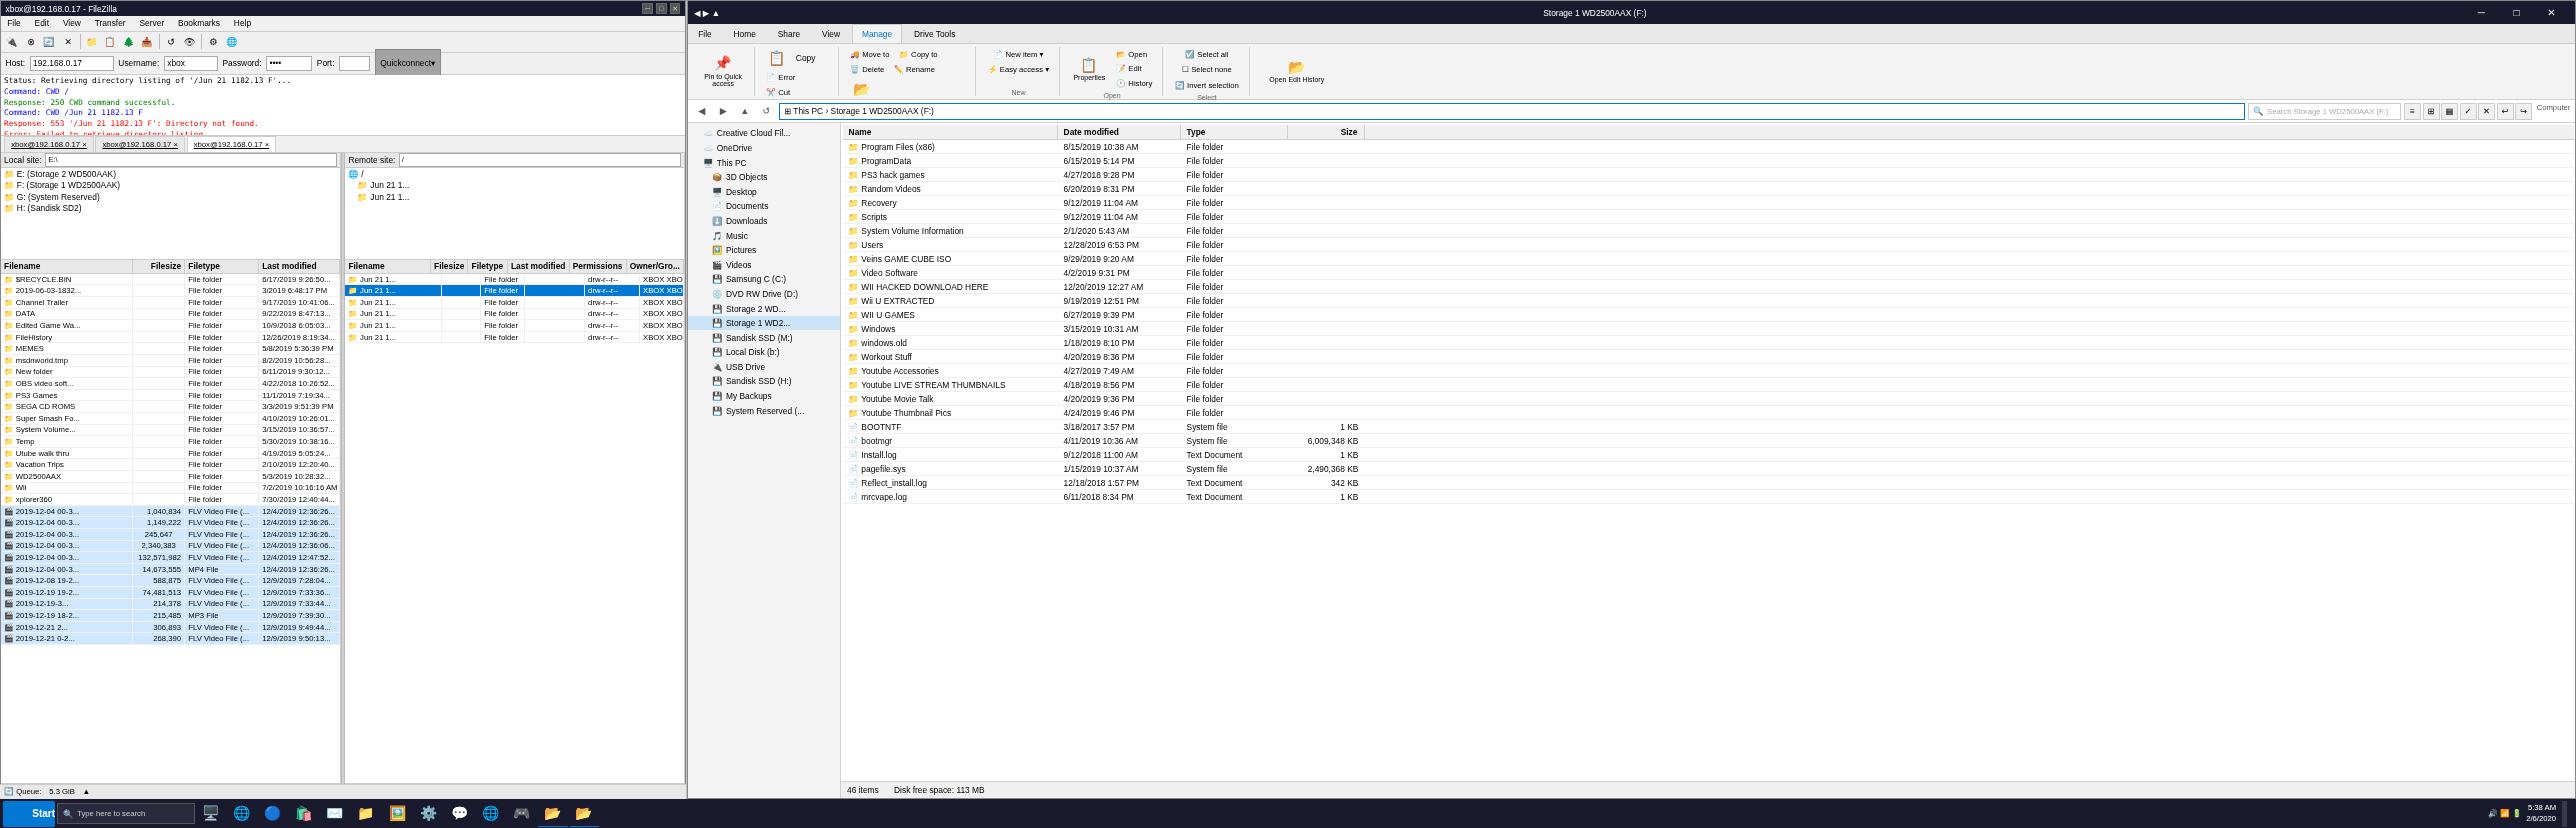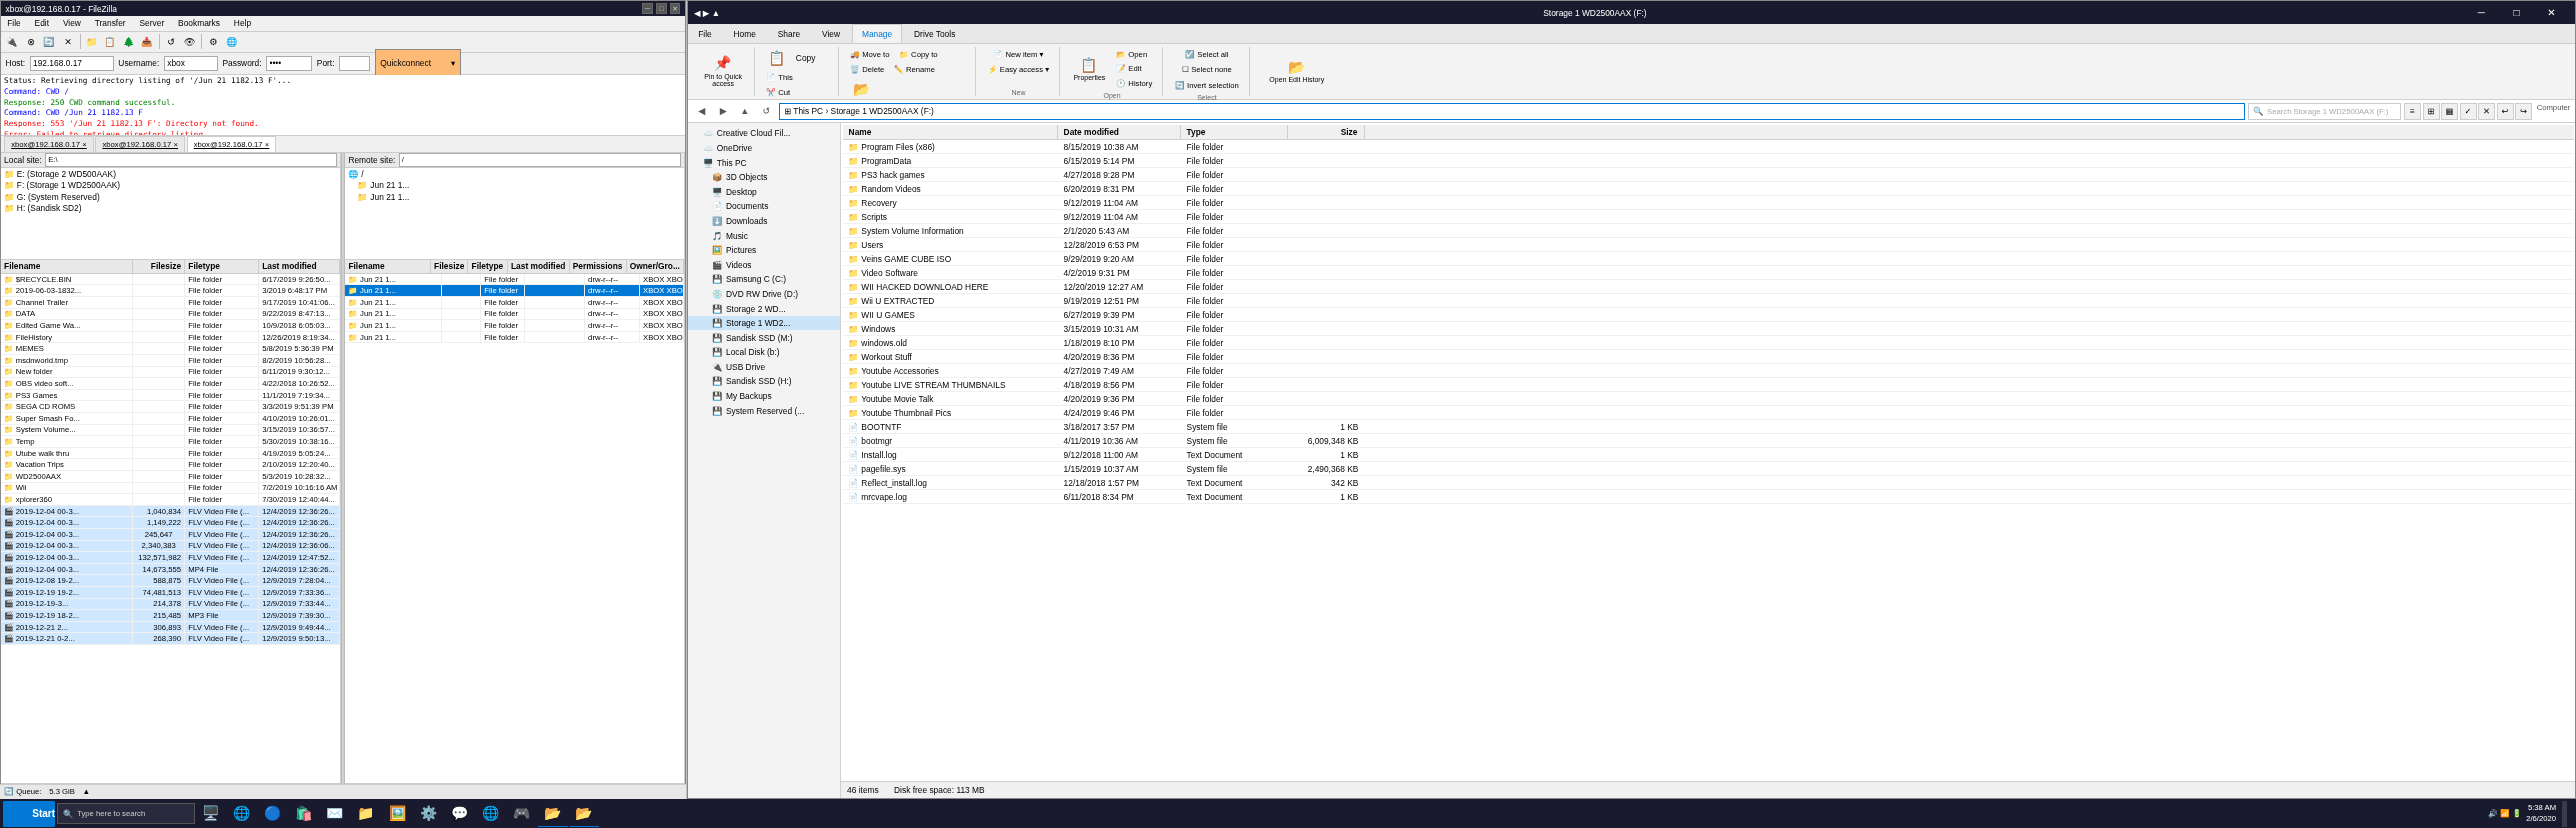--- a/index.html
+++ b/index.html
@@ -90,26 +90,26 @@
     .fz-connection-label { font-size: 8.4px; }
     .fz-connection-input {
       height: 15.3px;
       border: 0.8px solid #aaa;
       background: white;
       font-size: 8.4px;
       padding: 0 2.3px;
     }
     .fz-quickconnect-btn {
       height: 29px;
-      background: #fdba74;
+      background: #a3a3a3;
       border: 0.8px solid #888;
       font-size: 8.4px;
       padding: 0 4.6px;
       cursor: pointer;
-      display: flex; align-items: center; gap: 20px;
+      display: flex; align-items: center;
     }
 
     .fz-log-panel {
       background: white;
       height: 61px;
       border-bottom: 0.8px solid #ccc;
       overflow: hidden;
       font-size: 7.7px;
       font-family: monospace;
       padding: 1.5px 3.1px;
@@ -1012,21 +1012,21 @@
       </div>
 
       <div class="exp-ribbon-group">
         <div class="exp-ribbon-group-buttons" style="flex-direction:column;align-items:flex-start;gap:0.8px;">
           <button class="exp-ribbon-btn" style="flex-direction:row;font-size:17px;min-width:38px">
             <span class="icon">📋</span>
             <span style="font-size:8.4px;margin-left:9px">Copy</span>
           </button>
           <button class="exp-ribbon-btn-sm">
             <span>📄</span>
-            <span>This</span>
+            <span>Error</span>
           </button>
           <button class="exp-ribbon-btn-sm">
             <span>✂️</span>
             <span>Cut</span>
           </button>
           <button class="exp-ribbon-btn-sm">
             <span>📋</span>
             <span>Copy path</span>
           </button>
           <button class="exp-ribbon-btn-sm">

